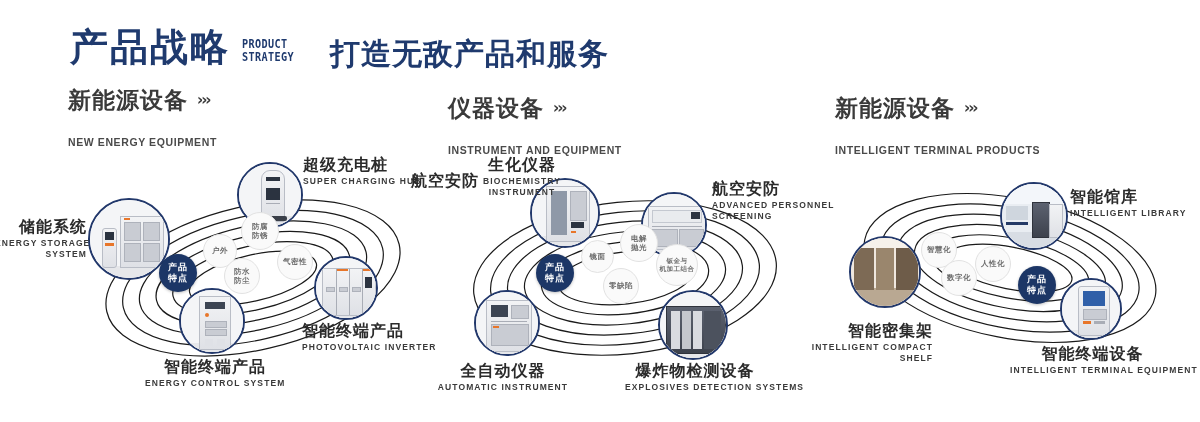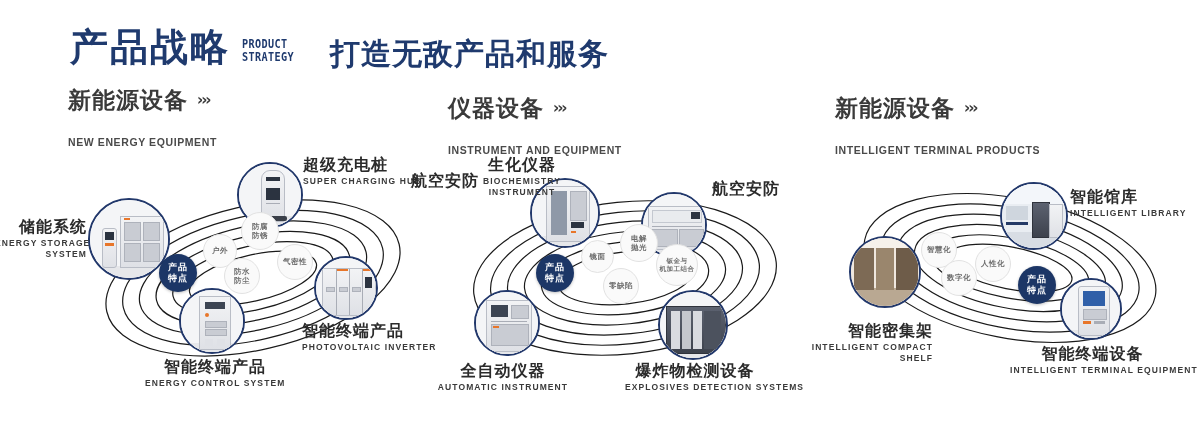--- a/index.html
+++ b/index.html
@@ -281,20 +281,24 @@
           <div class="pn-d" style="left:3px;top:3px;width:50px;height:13px;background:#e9ebee;border:1px solid #c4c8d0;box-sizing:border-box;"></div>
           <div class="lin" style="left:3px;top:19px;width:50px;height:1px;"></div>
           <div class="pn" style="left:3px;top:22px;width:24px;height:16px;"></div>
           <div class="pn" style="left:30px;top:22px;width:23px;height:16px;"></div>
           <div class="scr" style="left:42px;top:5px;width:9px;height:7px;"></div>
         </div>
       </div>
     </div>
     <div class="nlabel" style="left:272px;top:30px;">
       <div class="cn">航空安防</div>
+      <div class="en">
+        <span>ADVANCED PERSONNEL</span><br>
+        <span>SCREENING</span>
+      </div>
     </div>
 
     <div class="node" style="left:218px;top:140px;width:70px;height:70px;">
       <div class="ph">
         <div class="flr" style="height:9px;"></div>
         <div class="dev cab-dk" style="left:6px;top:14px;width:58px;height:46px;">
           <div class="pn-d" style="left:4px;top:4px;width:9px;height:38px;background:#d9dbe0;"></div>
           <div class="pn-d" style="left:15px;top:4px;width:9px;height:38px;background:#c4c7cd;"></div>
           <div class="pn-d" style="left:26px;top:4px;width:9px;height:38px;background:#d9dbe0;"></div>
           <div class="pn-d" style="left:37px;top:4px;width:17px;height:38px;background:#4c525e;"></div>

